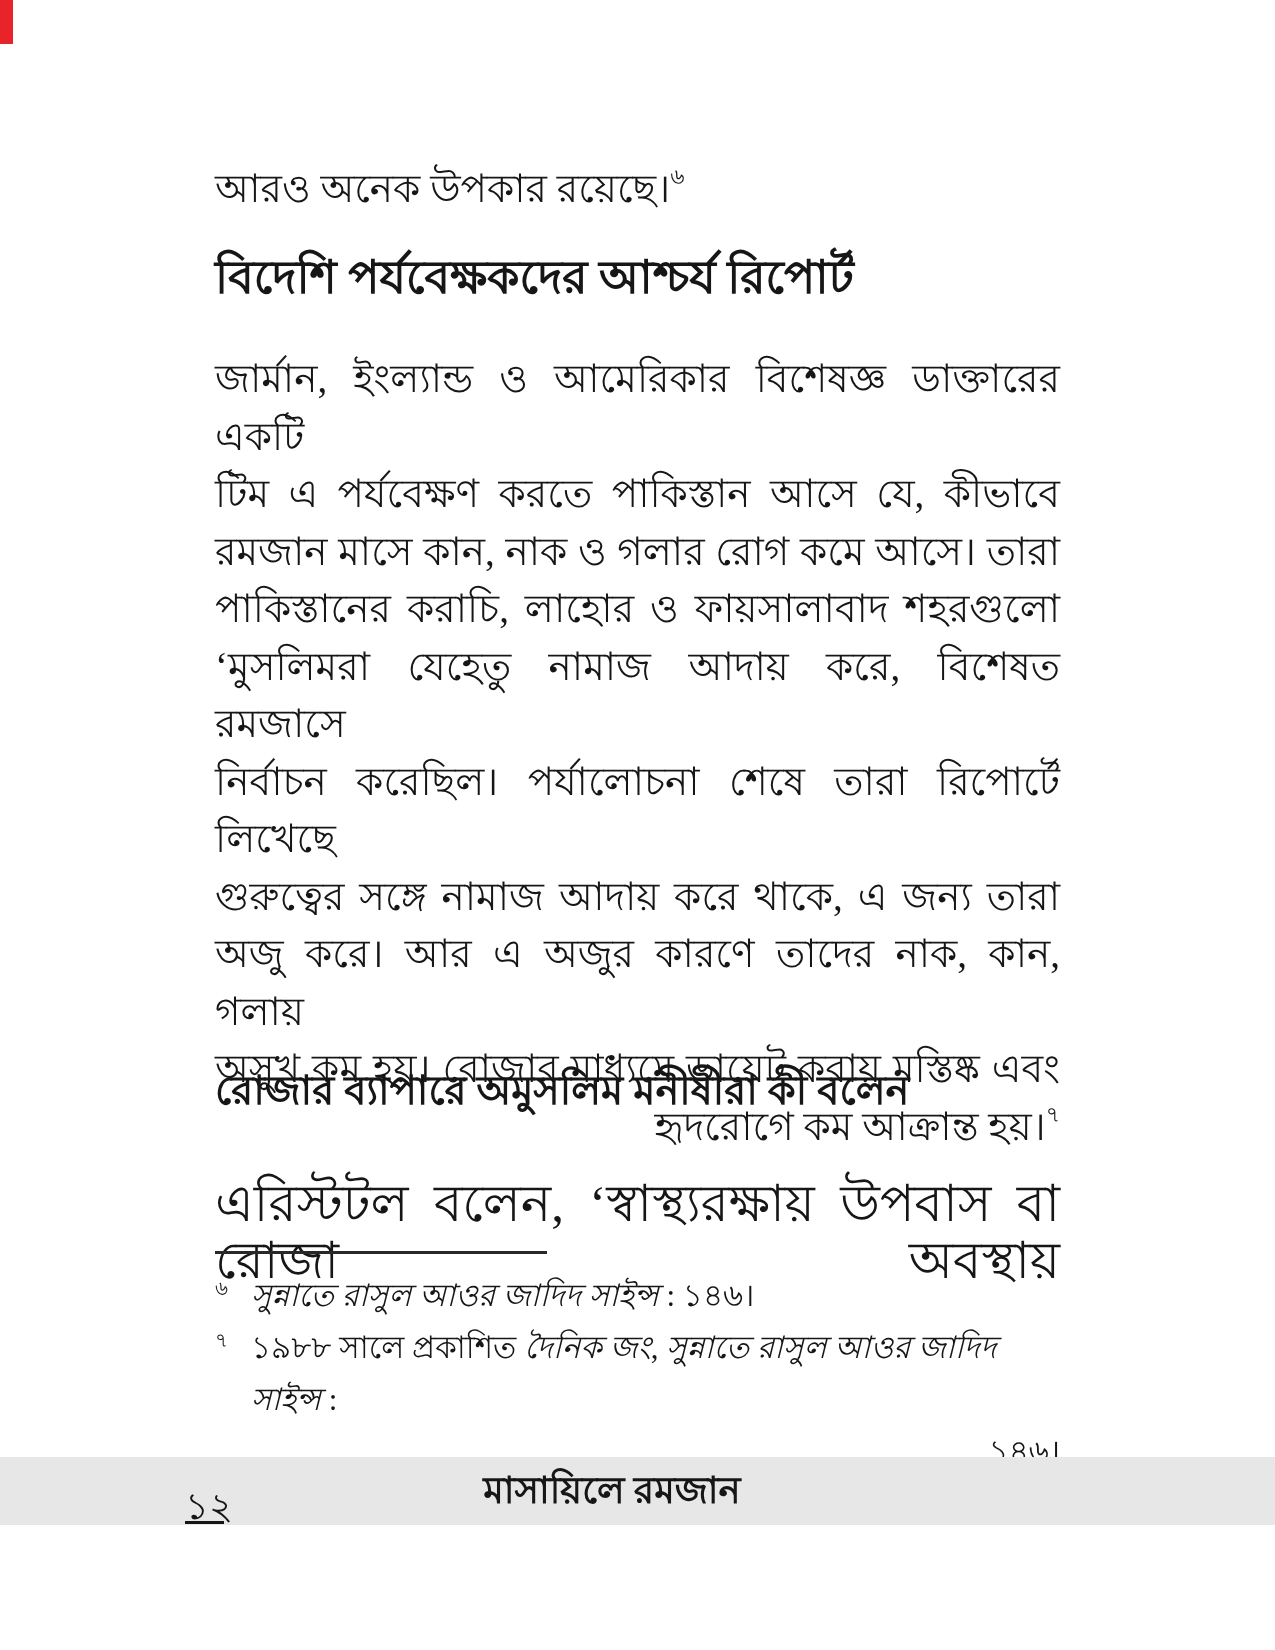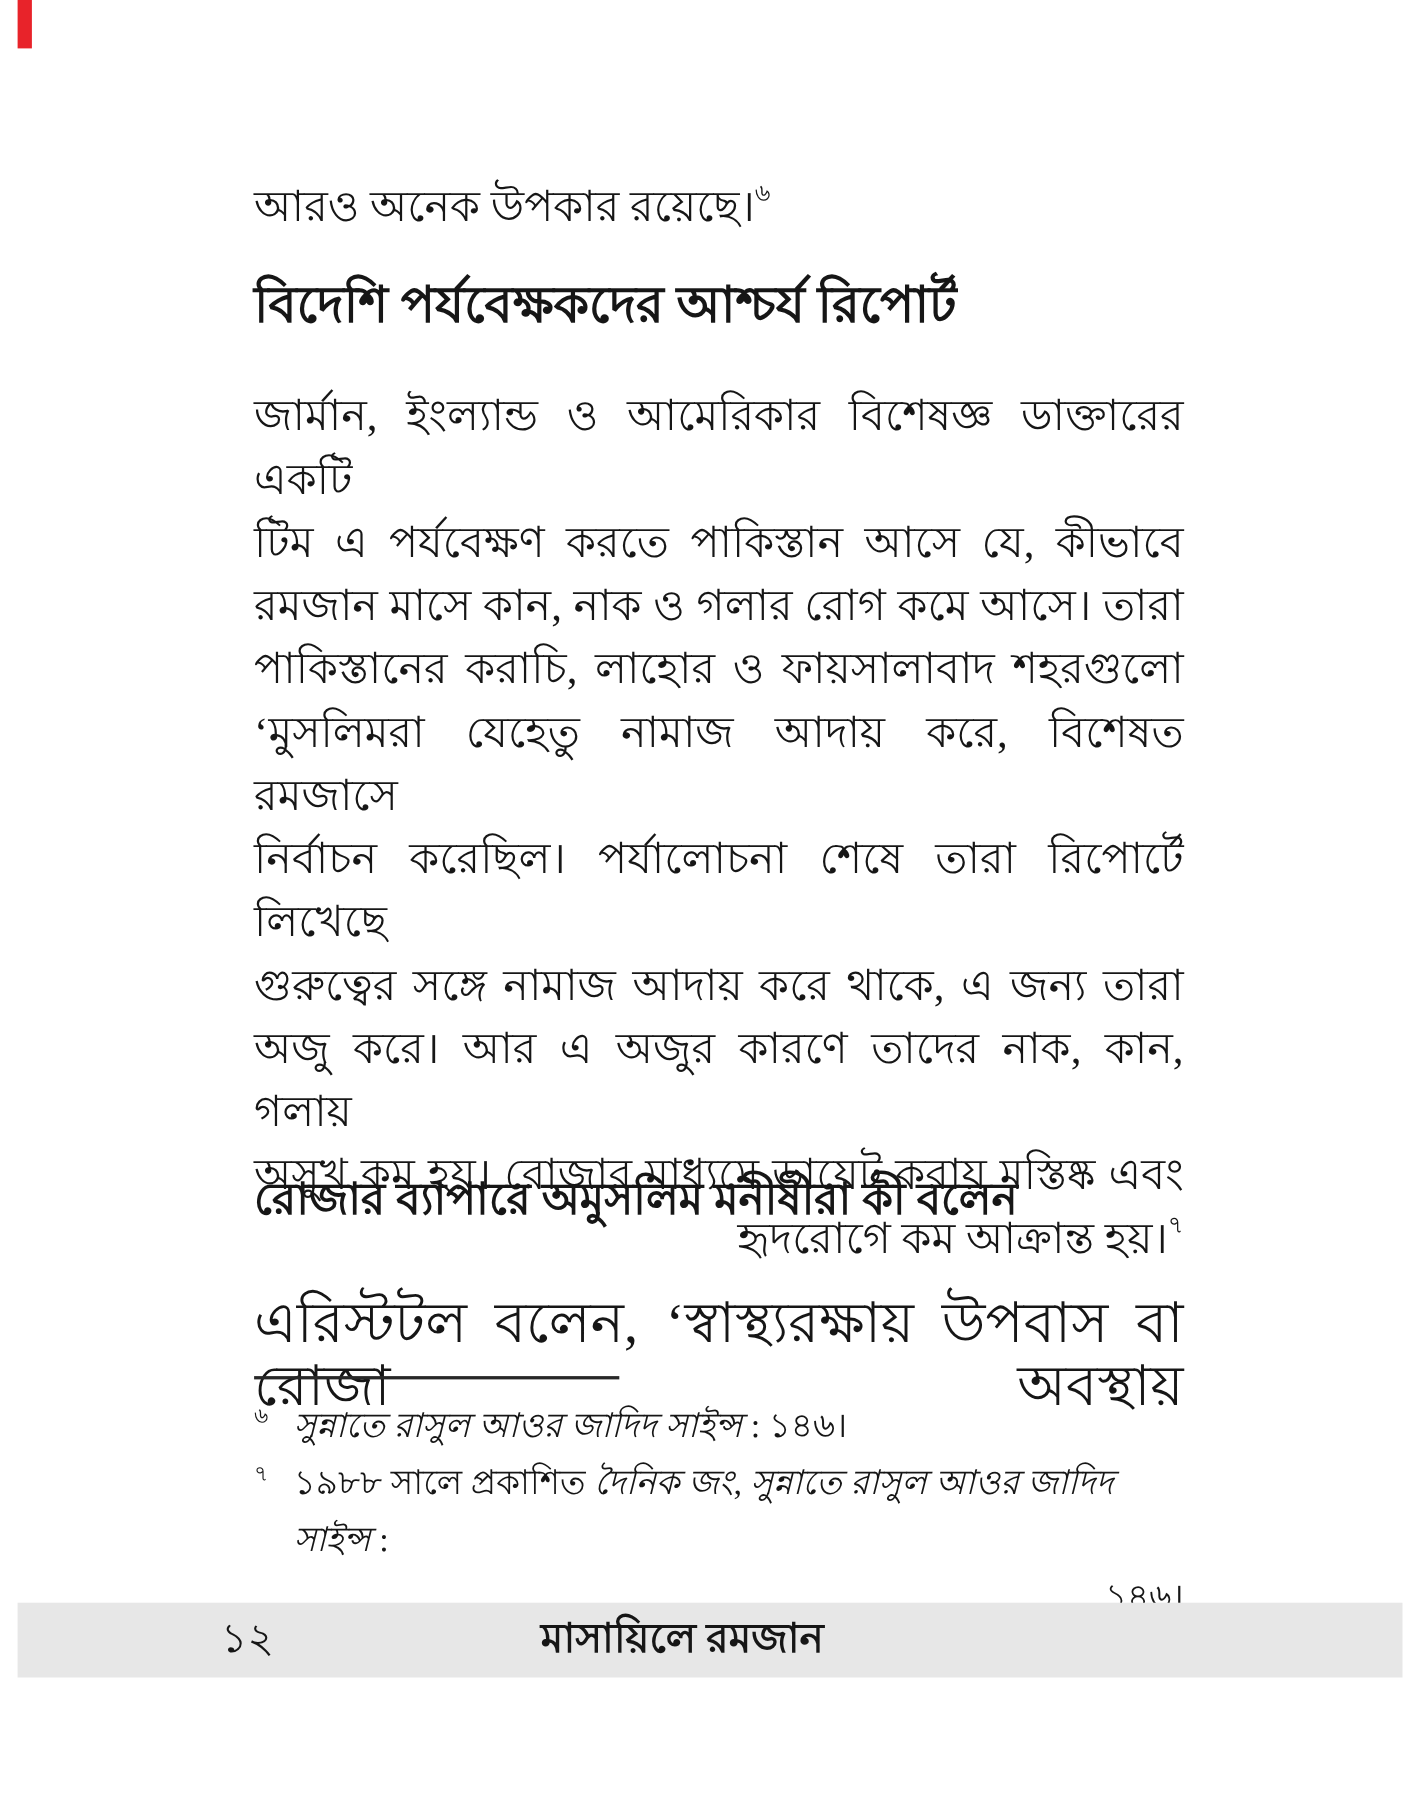--- a/index.html
+++ b/index.html
@@ -4,21 +4,21 @@
 <style>
   html, body { margin: 0; padding: 0; }
   body {
     width: 1275px; height: 1650px;
     background: #ffffff;
     position: relative;
     overflow: hidden;
     font-family: "Liberation Serif", "DejaVu Serif", serif;
     color: #161616;
   }
-  .page { position: absolute; inset: 0; margin-left: 16px; }
+  .page { position: absolute; inset: 0; }
   .corner-mark {
     position: absolute; left: 0; top: 0;
     width: 13px; height: 44px;
   }
   .textcol { position: absolute; left: 215px; width: 845px; }
   .intro { top: 160px; font-size: 39px; line-height: 57px; }
   .h1a { top: 245px; font-size: 46px; font-weight: bold; line-height: 66px; }
   .para { top: 350px; font-size: 39px; line-height: 57.5px; }
   .jline { text-align: justify; text-align-last: justify; }
   .lastline { text-align: right; }
@@ -41,23 +41,24 @@
     transform: translateY(-8px);
   }
   .fn-ital { font-style: italic; }
   .fn-cont { margin-left: 36px; text-align: right; }
   .footer-band {
     position: absolute; left: 0; right: 0;
     top: 1457px; height: 68px;
     display: block;
   }
   .footer-pagenum {
-    position: absolute; left: 185px; top: 0;
+    position: absolute; left: 185px; top: 16px;
     height: 64px; line-height: 68px;
     font-size: 37px;
+    text-decoration: underline;
   }
   .footer-title {
     position: absolute; left: 48%; transform: translateX(-50%);
     top: 0; height: 68px; line-height: 68px;
     font-size: 37px; font-weight: bold;
   }
 </style>
 </head>
 <body>
 

